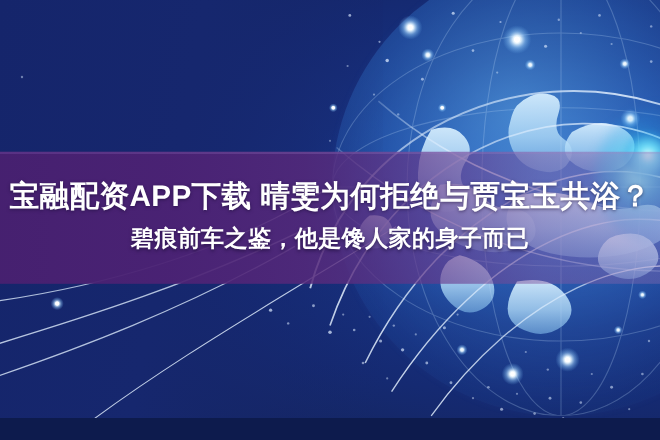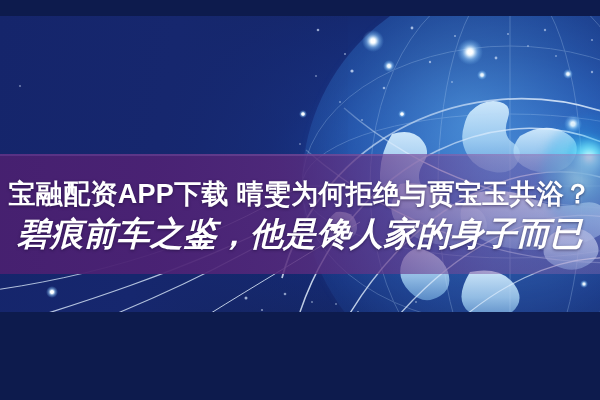--- a/index.html
+++ b/index.html
@@ -1,20 +1,19 @@
 <!DOCTYPE html>
 <html><head>
 <meta charset="utf-8">
 <style>
   html,body{margin:0;padding:0;background:#0d1b4d;}
   #stage{
-    position:relative;width:600px;height:296px;overflow:hidden;
+    position:relative;width:600px;height:380px;overflow:hidden;
     font-family:"Liberation Sans","DejaVu Sans",sans-serif;
     background:#15256b;
-    margin-top:16px;
   }
   
   .sky{
     position:absolute;inset:0;
     background:
       radial-gradient(120% 95% at 86% 46%, #2a61b8 0%, #1d46a0 16%, #17317f 34%, #152a72 52%, #14255f 72%, #122050 100%),
       linear-gradient(160deg,#16266d 0%,#15256b 38%,#142259 75%,#121e4d 100%);
   }
   .sky-left{
     position:absolute;left:0;top:0;width:58%;height:100%;
@@ -54,21 +53,21 @@
   }
   
   .headline{
     position:absolute;left:0;top:158px;width:600px;
     text-align:center;color:#ffffff;
     font-weight:bold;font-size:27px;line-height:40px;
     letter-spacing:.3px;
     text-shadow:0 1px 3px rgba(20,10,45,.55);
     white-space:nowrap;
   }
-  .headline .l2{font-size:33px;font-style:italic;}
+  .headline .l2{font-size:21px;}
   
   svg.deco{position:absolute;left:0;top:0;width:600px;height:400px;}
 </style>
 </head>
 <body>
 
 <div id="stage">
 
   <div class="sky"></div>
   <div class="sky-left"></div>

